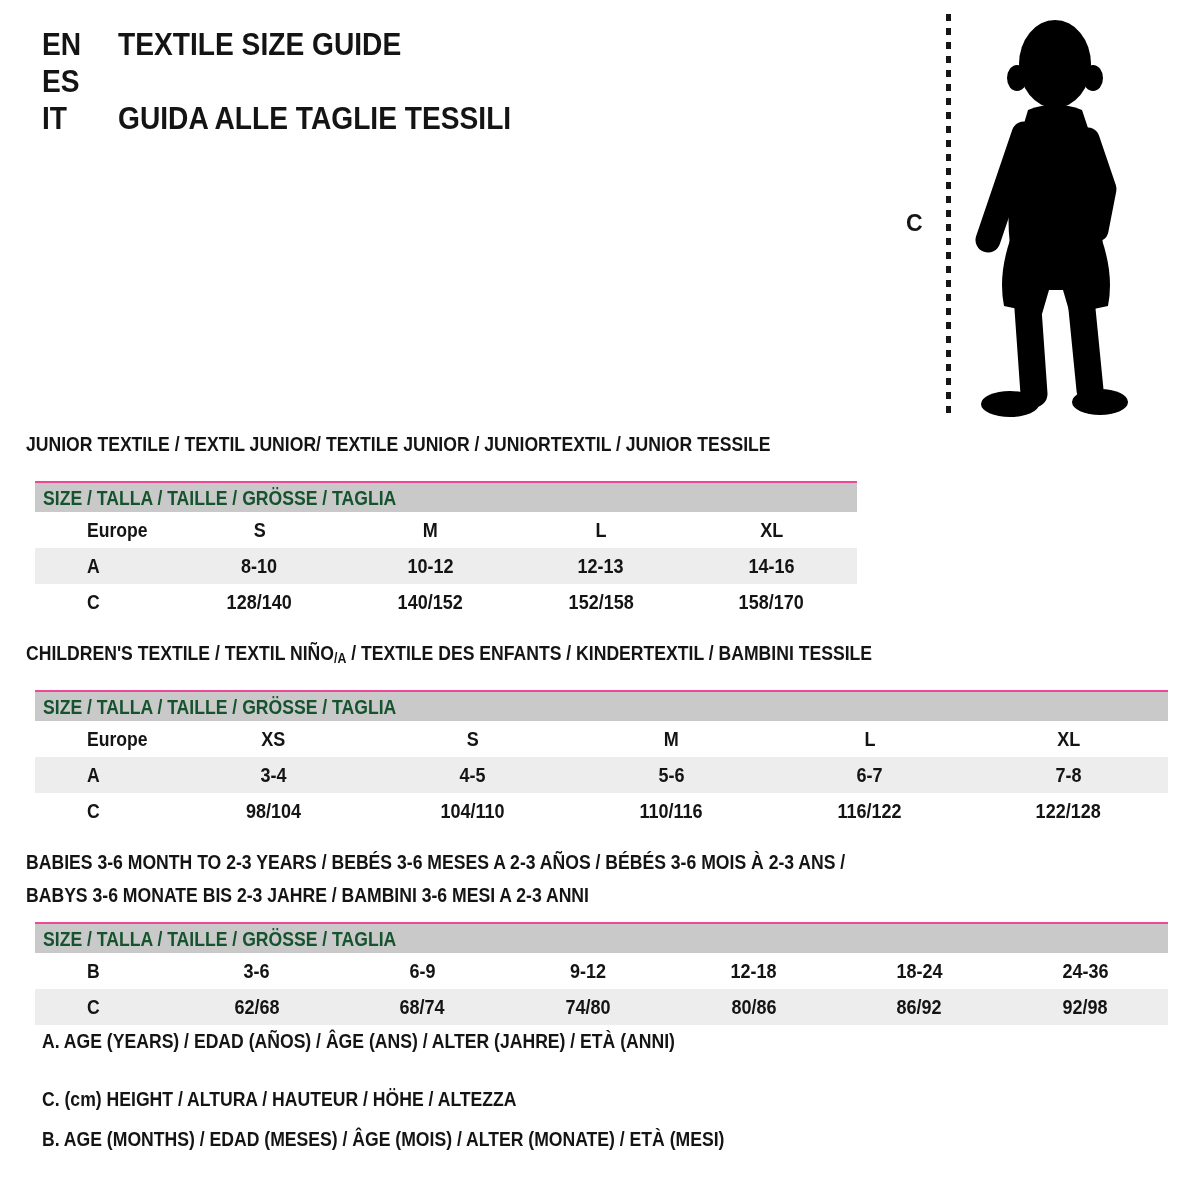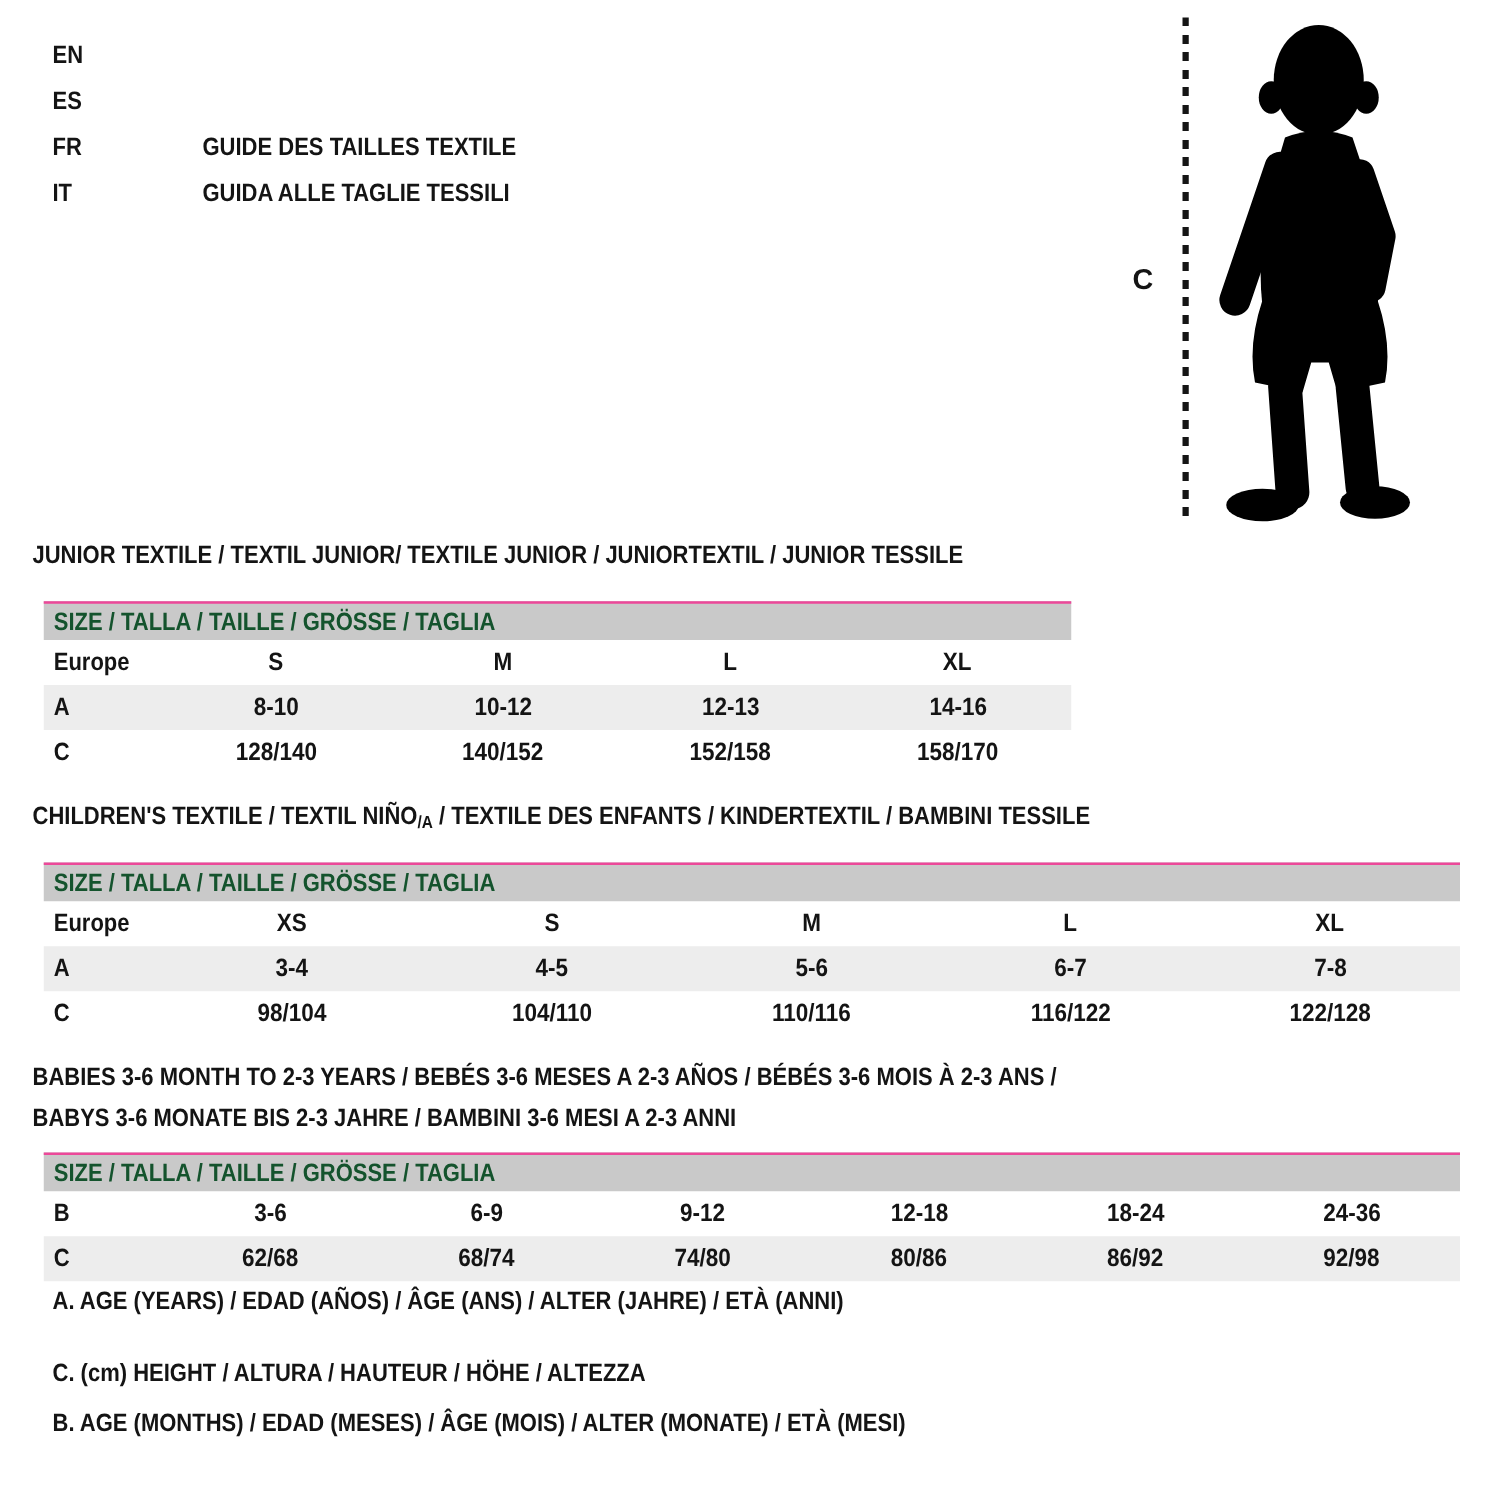--- a/index.html
+++ b/index.html
@@ -8,64 +8,61 @@
     font-family:"Liberation Sans",sans-serif;color:#141414;overflow:hidden;
     -webkit-font-smoothing:antialiased;
   }
   .abs{position:absolute;}
   
   .condL{display:inline-block;white-space:nowrap;transform:scaleX(0.88);transform-origin:0 50%;}
   .condC{display:inline-block;white-space:nowrap;transform:scaleX(0.9);}
 
   
   .langs{left:42px;top:26px;}
-  .lang-row{display:flex;height:37px;align-items:center;font-weight:bold;font-size:20px;gap:44px;}
+  .lang-row{display:flex;height:37px;align-items:center;font-weight:bold;font-size:32px;}
   .lang-code{width:76px;flex:0 0 76px;}
   .lang-title{flex:1;}
 
   
   .dash-line{left:946px;top:14px;width:5px;height:402px;
     background:repeating-linear-gradient(180deg,#151515 0 7px,transparent 7px 14px);}
   .c-label{left:906px;top:210px;font-weight:bold;font-size:23px;}
   .baby-svg{left:966px;top:14px;}
 
   
   .sec-title{left:26px;font-weight:bold;font-size:20px;white-space:nowrap;}
   .sec-title sub{font-size:14px;vertical-align:baseline;position:relative;top:3px;}
 
   
   .tbl{left:35px;}
   .tbl .bar{height:31px;line-height:31px;background:#c9c9c9;border-top:2px solid #ec4899;
     padding-left:8px;font-weight:bold;font-size:20px;color:#14532d;box-sizing:border-box;}
   .tbl .row{display:flex;height:36px;align-items:center;font-weight:bold;font-size:20px;}
   .tbl .row.shade{background:#ededed;}
-  .tbl .lbl{flex:0 0 95px;width:95px;padding-left:8px;box-sizing:border-box;text-align:left;}
+  .tbl .lbl{flex:0 0 95px;width:95px;padding-left:8px;box-sizing:border-box;text-align:left;margin-left:44px;}
   .tbl .cell{flex:1;text-align:center;}
   .w-junior{width:822px;}
   .w-wide{width:1133px;}
   .t-junior{top:481px;}
   .t-children{top:690px;}
   .t-babies{top:922px;}
 
   
   .legend-line{left:42px;font-weight:bold;font-size:20px;white-space:nowrap;}
 </style>
 </head>
 <body>
 
 <div class="abs langs">
   <div class="lang-row">
     <span class="lang-code"><span class="condL">EN</span></span>
+    <span class="lang-title"><span class="condL">TEXTILE SIZE GUIDE</span></span>
   </div>
   <div class="lang-row">
     <span class="lang-code"><span class="condL">ES</span></span>
-  </div>
-  <div class="lang-row">
-    <span class="lang-code"><span class="condL">FR</span></span>
-    <span class="lang-title"><span class="condL">GUIDE DES TAILLES TEXTILE</span></span>
   </div>
   <div class="lang-row">
     <span class="lang-code"><span class="condL">IT</span></span>
     <span class="lang-title"><span class="condL">GUIDA ALLE TAGLIE TESSILI</span></span>
   </div>
 </div>
 
 <div class="abs dash-line"></div>
 <div class="abs c-label">C</div>
 <svg class="abs baby-svg" width="172" height="408" viewBox="0 0 172 408" xmlns="http://www.w3.org/2000/svg">

